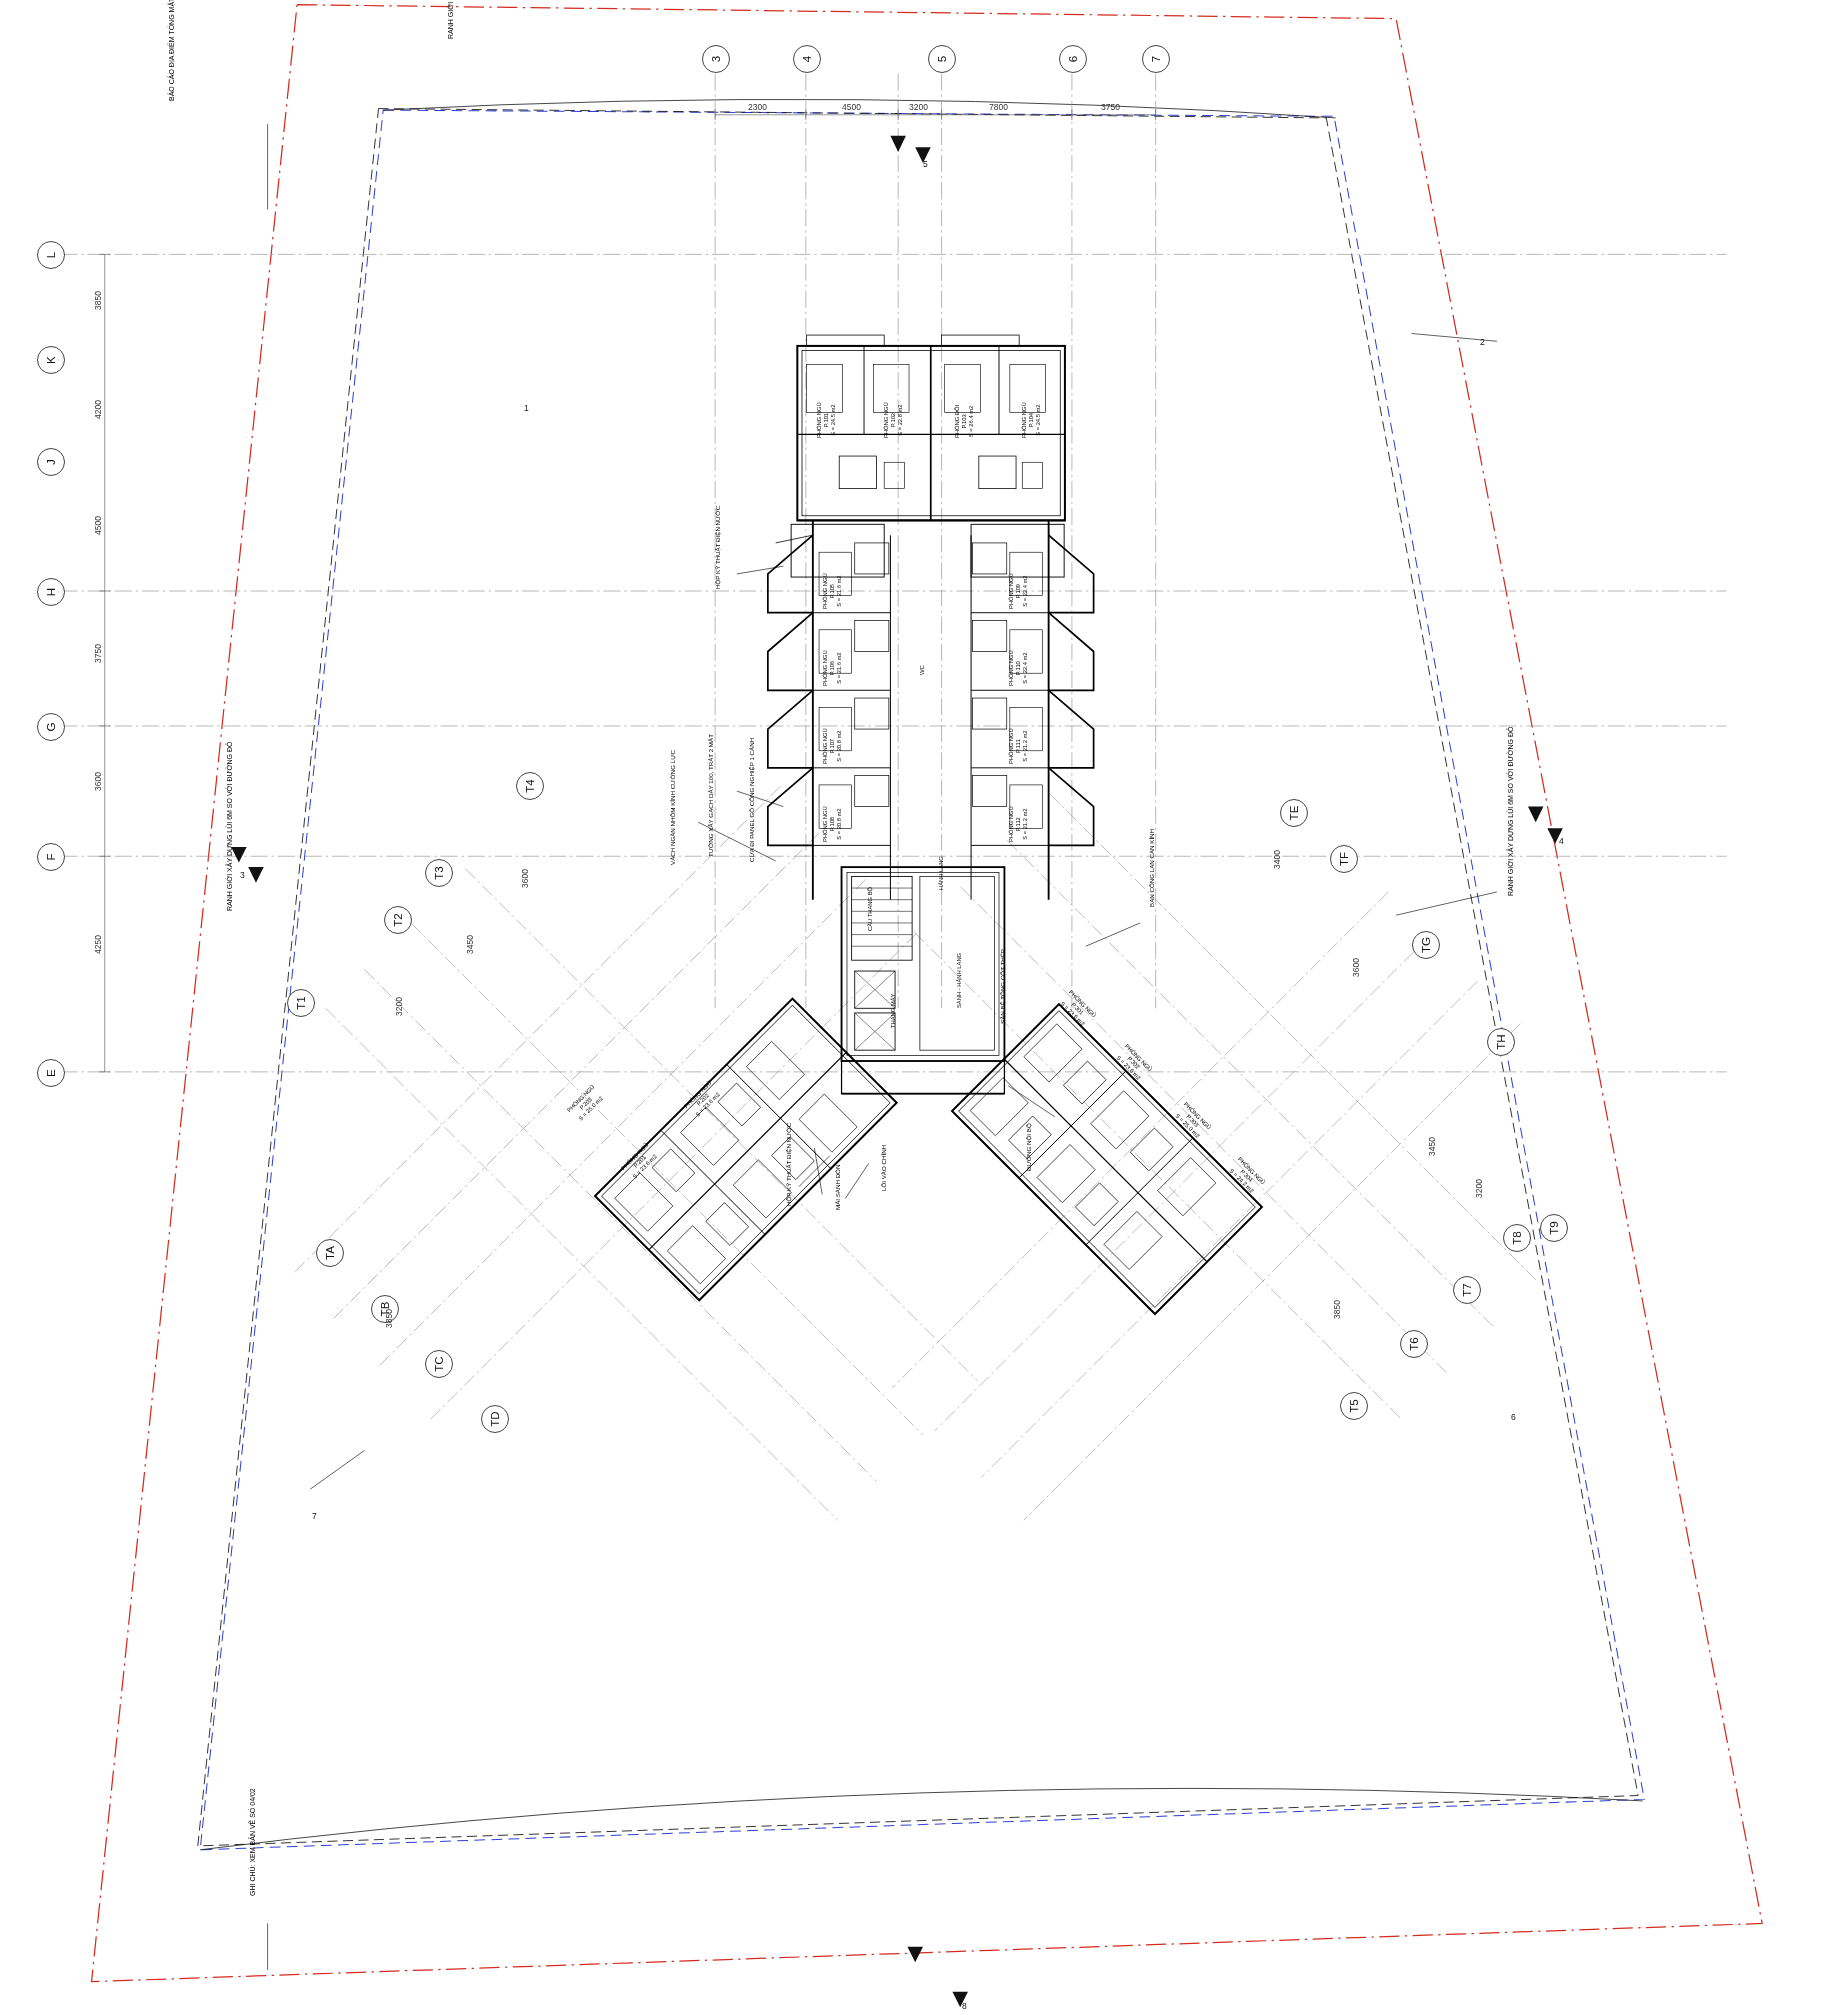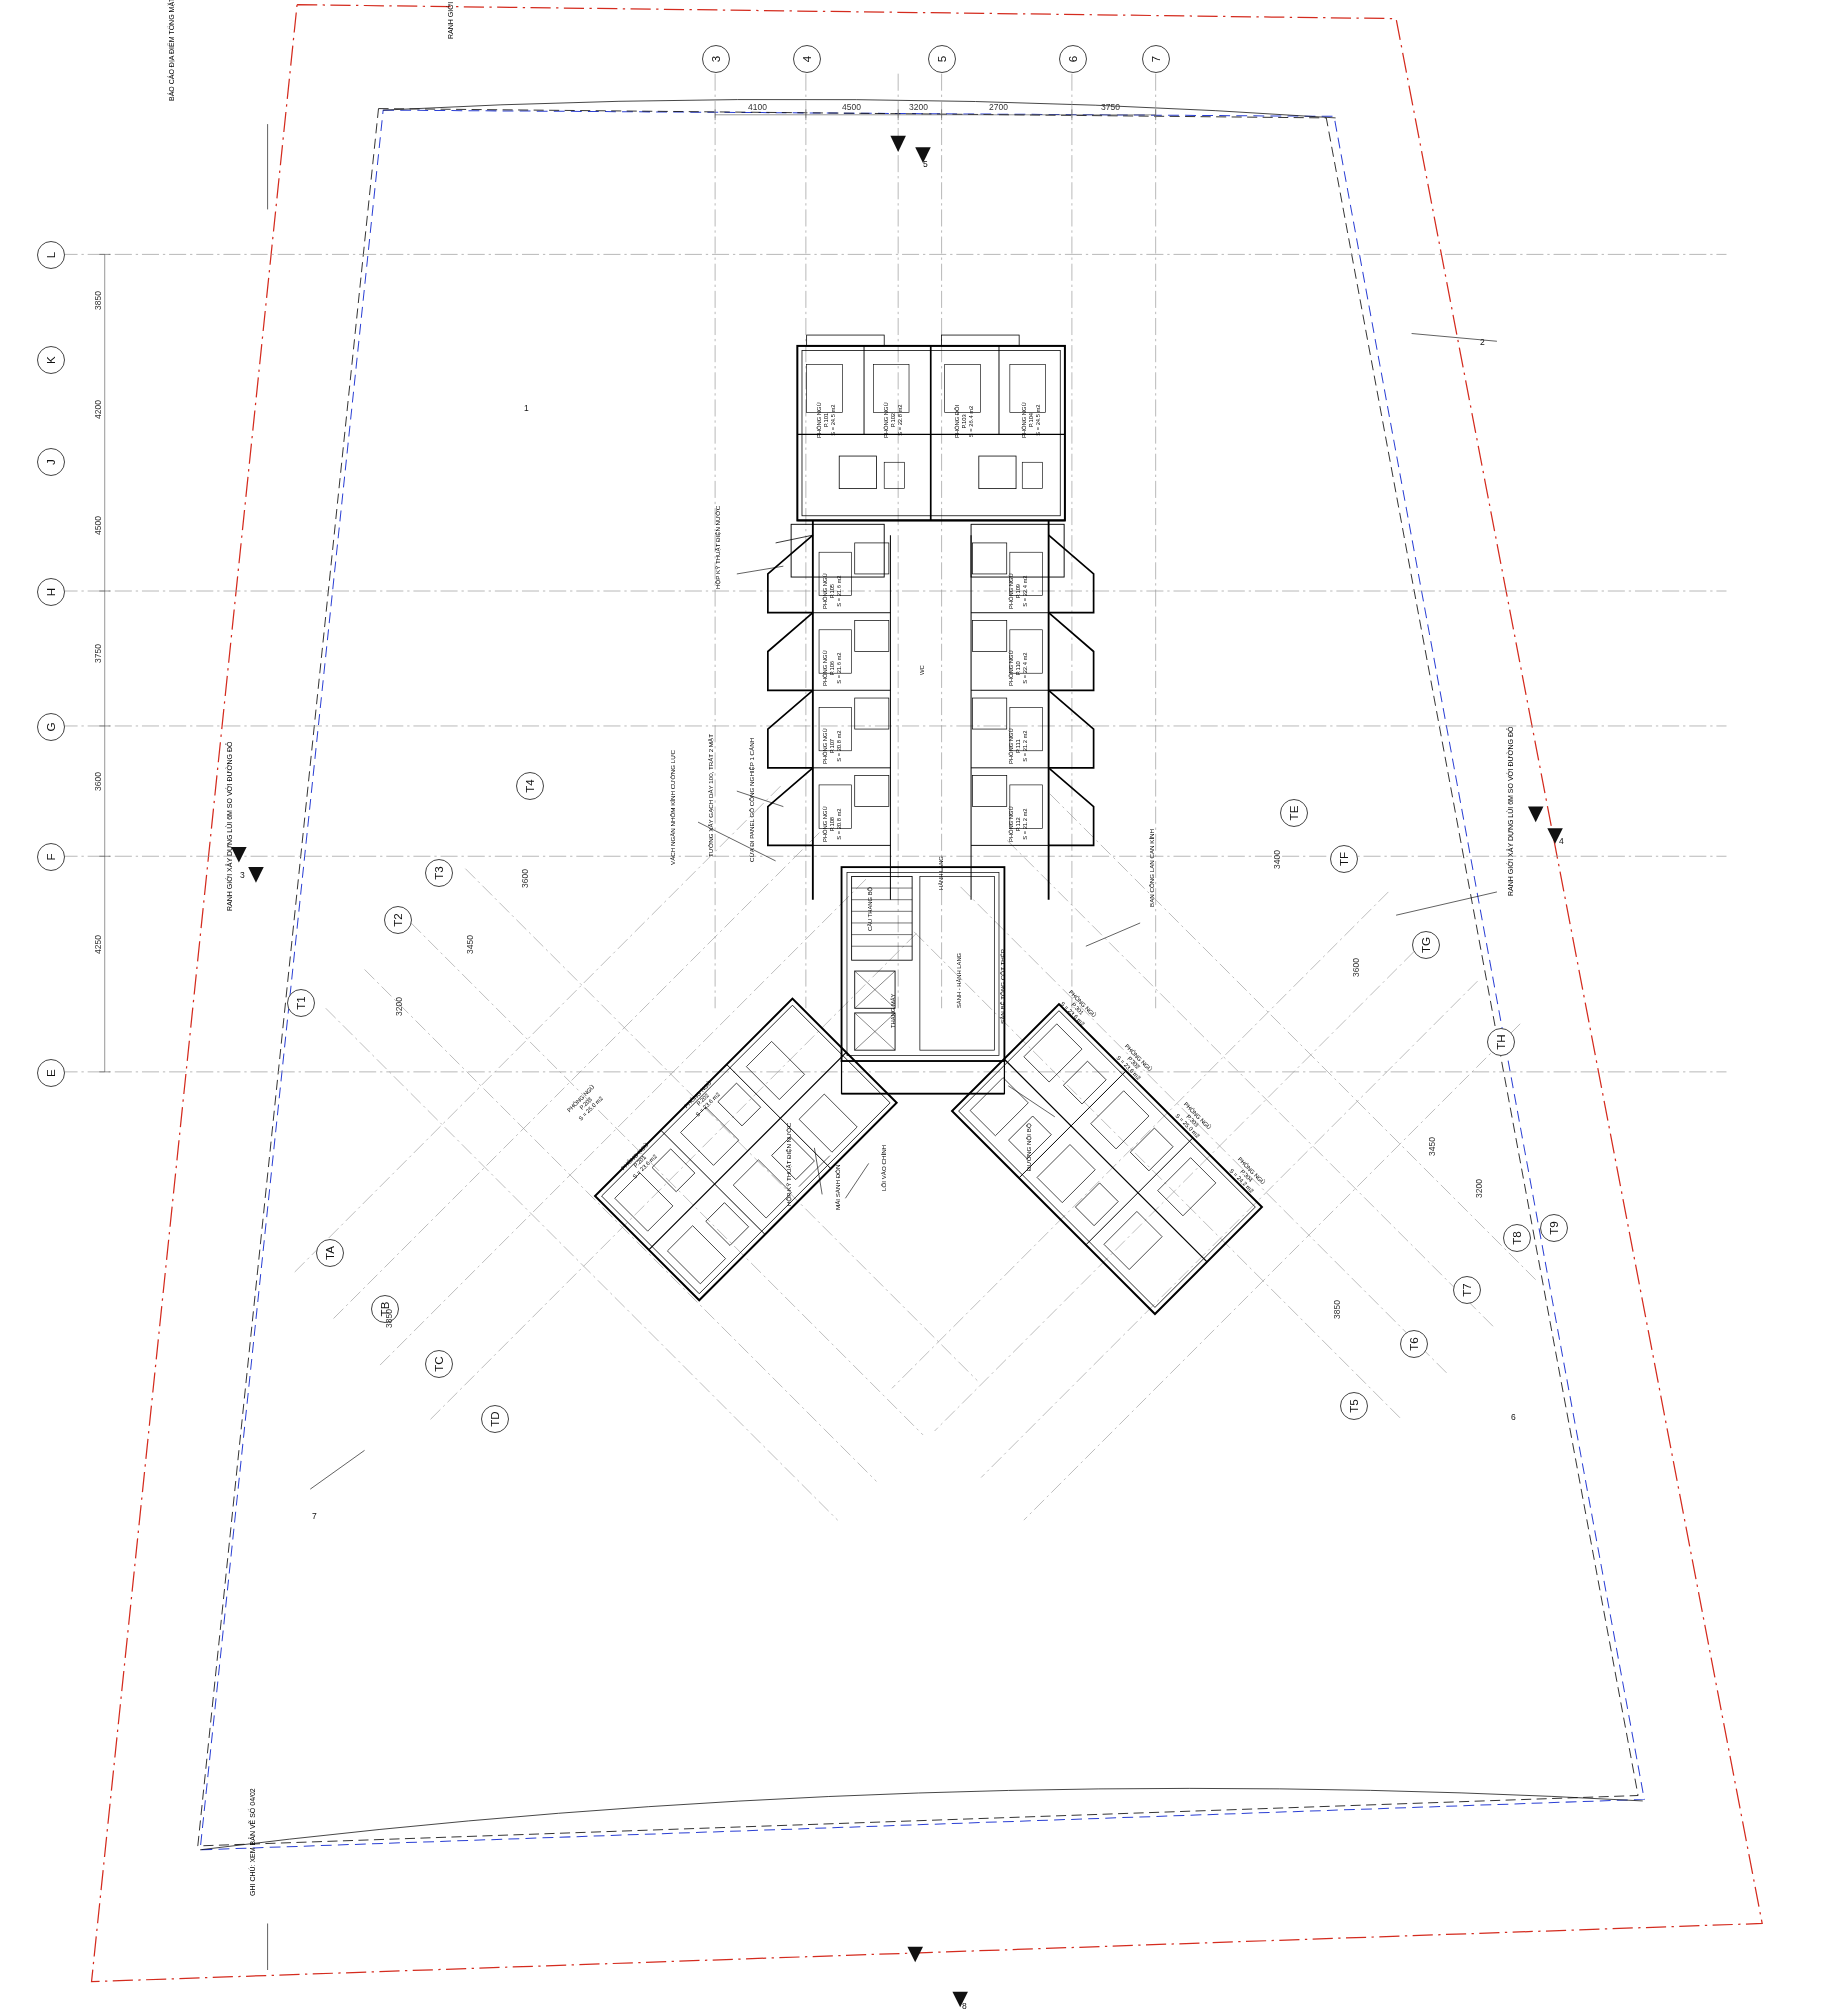--- a/index.html
+++ b/index.html
@@ -378,24 +378,24 @@
   <div class="gridcircle rot" style="left:1503px; top:1224px;">T8</div>
   <div class="gridcircle rot" style="left:1540px; top:1214px;">T9</div>
 
   <div class="dimtext" style="left:93px; top:310px;">3850</div>
   <div class="dimtext" style="left:93px; top:419px;">4200</div>
   <div class="dimtext" style="left:93px; top:535px;">4500</div>
   <div class="dimtext" style="left:93px; top:663px;">3750</div>
   <div class="dimtext" style="left:93px; top:791px;">3600</div>
   <div class="dimtext" style="left:93px; top:954px;">4250</div>
 
-  <div class="dimtext h" style="left:748px;  top:102px;">4100</div>
+  <div class="dimtext h" style="left:748px;  top:102px;">2300</div>
   <div class="dimtext h" style="left:842px; top:102px;">4500</div>
   <div class="dimtext h" style="left:909px; top:102px;">3200</div>
-  <div class="dimtext h" style="left:989px; top:102px;">2700</div>
+  <div class="dimtext h" style="left:989px; top:102px;">7800</div>
   <div class="dimtext h" style="left:1101px; top:102px;">3750</div>
 
   <div class="dimtext" style="left:394px; top:1016px;">3200</div>
   <div class="dimtext" style="left:465px; top:954px;">3450</div>
   <div class="dimtext" style="left:520px; top:888px;">3600</div>
   <div class="dimtext" style="left:384px; top:1328px;">3850</div>
 
   <div class="dimtext" style="left:1272px; top:869px;">3400</div>
   <div class="dimtext" style="left:1351px; top:977px;">3600</div>
   <div class="dimtext" style="left:1427px; top:1156px;">3450</div>

